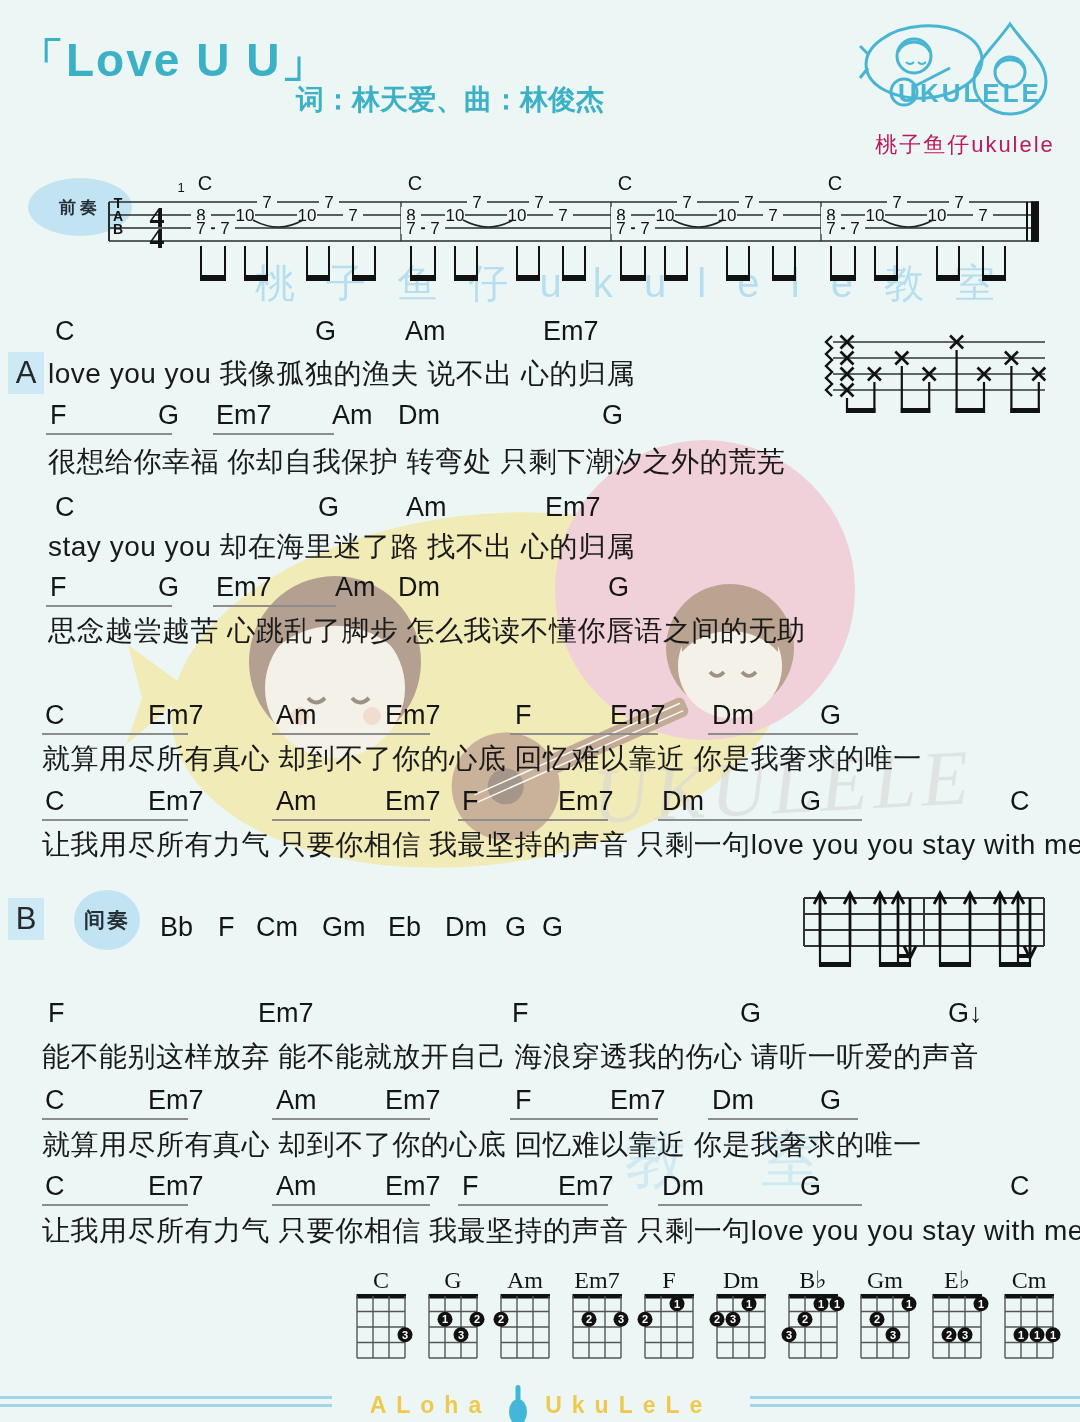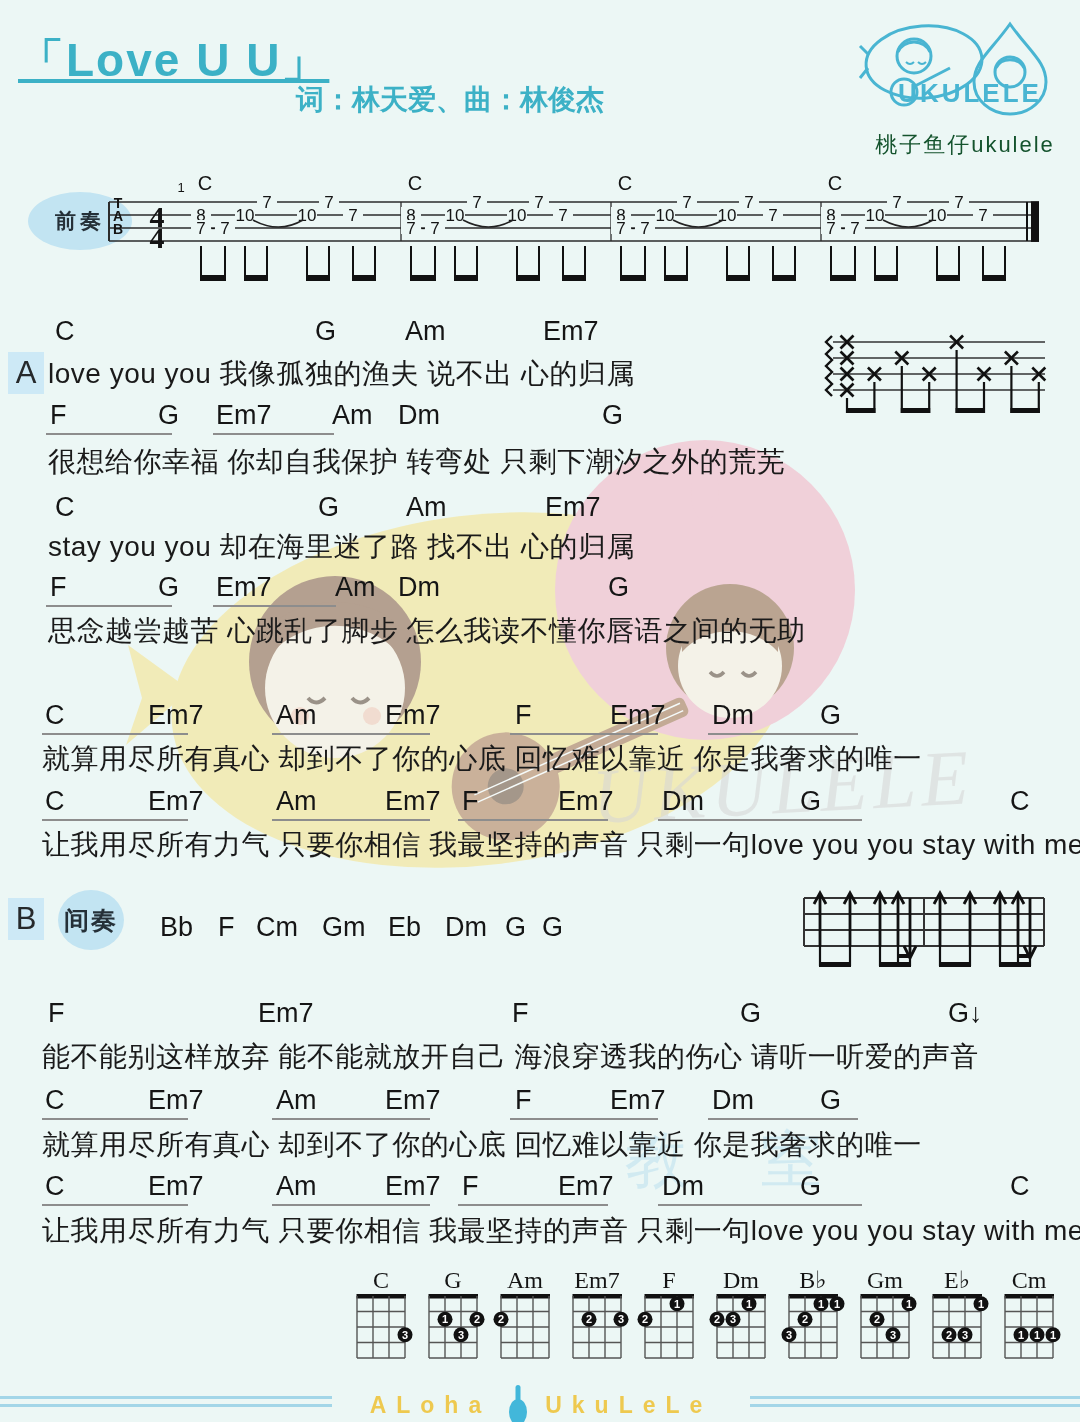--- a/index.html
+++ b/index.html
@@ -9,33 +9,33 @@
   .wm{position:absolute;color:#abd9ed;white-space:nowrap;pointer-events:none;}
   .wm-top{left:255px;top:256px;font-size:40px;letter-spacing:10px;opacity:.8;}
   .wm-big{left:592px;top:742px;font-size:78px;color:#d6d6d6;font-family:"Liberation Serif",serif;
           font-style:italic;letter-spacing:5px;opacity:.55;transform:rotate(-3deg);}
   .wm-mid1{left:335px;top:950px;font-size:58px;letter-spacing:36px;opacity:.8;}
   .wm-mid2{left:466px;top:1048px;font-size:42px;letter-spacing:15px;opacity:.8;}
   .wm-mid3{left:625px;top:1118px;font-size:62px;letter-spacing:28px;opacity:.4;}
   .mascot{position:absolute;left:120px;top:440px;opacity:.5;pointer-events:none;}
   
   .title{position:absolute;left:18px;top:30px;margin:0;font-size:46px;font-weight:bold;
-         color:#3cb1c6;letter-spacing:2px;text-decoration:underline;}
+         color:#3cb1c6;letter-spacing:2px;}
   .credits{position:absolute;left:296px;top:56px;font-size:28px;color:#3cb1c6;font-weight:bold;margin-top:25px;}
   .meta{position:absolute;left:20px;top:114px;font-size:24px;color:#3cb1c6;font-weight:bold;}
   .meta .pink{color:#f0798d;}
   .logo{position:absolute;left:858px;top:10px;width:214px;text-align:center;}
-  .logo-name{font-size:22px;color:#14532d;letter-spacing:2px;margin-top:-4px;}
+  .logo-name{font-size:22px;color:#be185d;letter-spacing:2px;margin-top:-4px;}
   
   .sec-label{position:absolute;width:36px;height:42px;background:#cde9f6;color:#26292b;
              font-size:31px;display:flex;align-items:center;justify-content:center;}
   .bubble{position:absolute;background:#c2e4f2;border-radius:50%;display:flex;
           align-items:center;justify-content:center;color:#253038;font-weight:bold;}
-  #bubble-intro{left:28px;top:192px;width:104px;height:58px;font-size:21px;letter-spacing:4px;}
-  #bubble-inter{left:58px;top:890px;width:66px;height:60px;font-size:25px;letter-spacing:2px;}
+  #bubble-intro{left:28px;top:178px;width:104px;height:58px;font-size:17px;letter-spacing:4px;}
+  #bubble-inter{left:74px;top:890px;width:66px;height:60px;font-size:21px;letter-spacing:2px;}
   
   .chord{position:absolute;font-size:27px;color:#151515;white-space:nowrap;}
   .lyric{position:absolute;font-size:28px;color:#1a1a1a;white-space:nowrap;letter-spacing:.5px;}
   .chord-ul{position:absolute;height:2px;background:#8d8d8d;}
   .holder{position:absolute;}
   
   #diagrams{position:absolute;left:0;top:1266px;width:1080px;height:118px;}
   .diagram{position:absolute;top:0;}
   
   .fl{position:absolute;height:3px;background:#a3d6e8;}
@@ -67,20 +67,21 @@
     <path d="M622,232 q7,8 14,0" stroke="#4a2f1d" stroke-width="3.5" fill="none"></path>
     <g transform="rotate(-24 420 330)">
       <rect x="390" y="320" width="190" height="20" rx="6" fill="#9b6038"></rect>
       <circle cx="382" cy="331" r="54" fill="#aa6e42"></circle>
       <circle cx="382" cy="331" r="18" fill="#5e3a22"></circle>
       <line x1="350" y1="326" x2="575" y2="326" stroke="#fff" stroke-width="1.5"></line>
       <line x1="350" y1="334" x2="575" y2="334" stroke="#fff" stroke-width="1.5"></line>
     </g>
   </svg>
 
+  <div class="wm wm-top">桃 子 鱼 仔 u k u l e l e 教 室</div>
   <div class="wm wm-big">UKULELE</div>
   <div class="wm wm-mid3">教 室</div>
 
   <h1 class="title">「Love U U」</h1>
   <span class="credits">词：林天爱、曲：林俊杰</span>
 
   <div class="logo">
     <svg width="214" height="120" viewBox="0 0 214 120">
       <g stroke="#49b5d2" stroke-width="3" fill="none">
         <ellipse cx="66" cy="52" rx="58" ry="36" transform="rotate(-4 66 52)"></ellipse>

